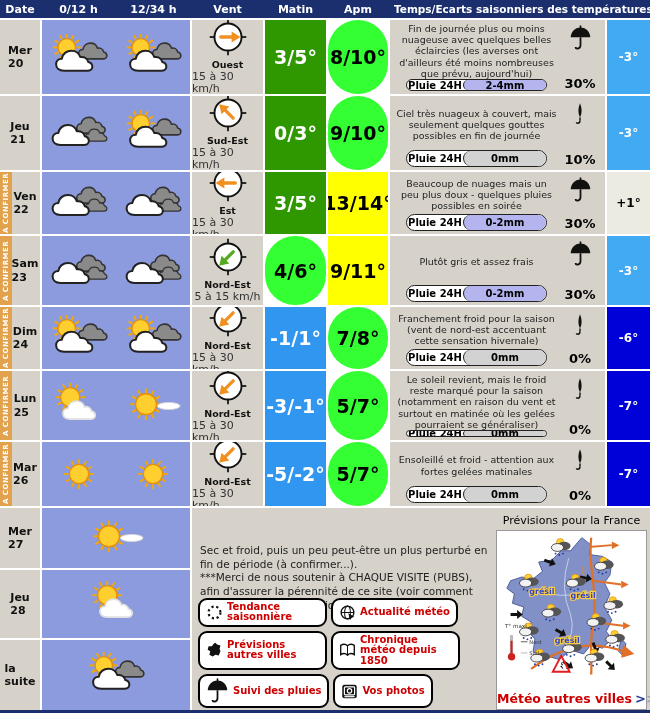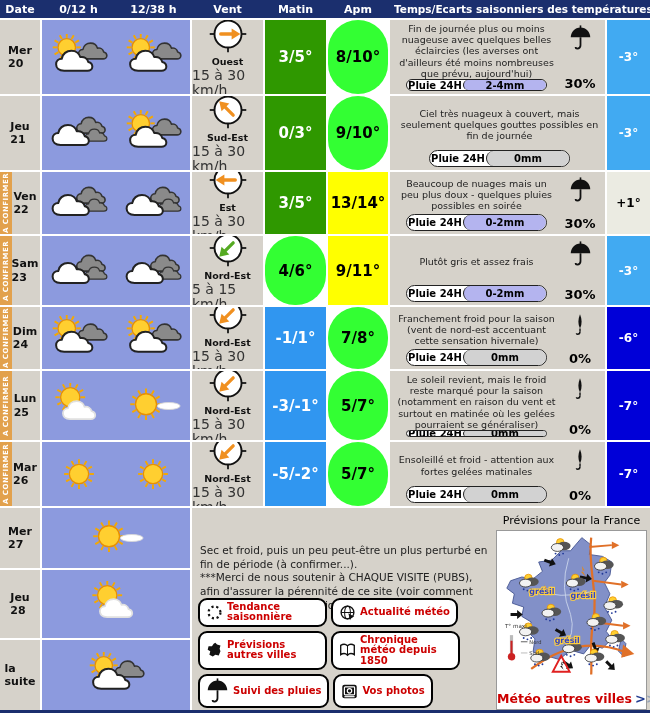--- a/index.html
+++ b/index.html
@@ -33,22 +33,22 @@
     color:#fff;font-size:7px;font-weight:bold;letter-spacing:.5px;
     writing-mode:vertical-rl;transform:rotate(180deg);
     display:flex;align-items:center;justify-content:center;white-space:nowrap;
   }
   .has-strip .datelab{margin-left:10px;}
   .c-icons{background:#8c9ade;display:flex;align-items:center;justify-content:space-around;}
   .c-icons.one{justify-content:center;}
   .wx{display:flex;align-items:center;justify-content:center;}
   .c-vent{display:flex;flex-direction:column;align-items:center;justify-content:center;color:#111;}
   .wdir{font-size:9.5px;font-weight:bold;line-height:1.15;}
-  .wspd{font-size:14px;color:#333;line-height:1.1;}
-  .c-temp{display:flex;align-items:center;justify-content:center;font-size:15px;font-weight:bold;}
+  .wspd{font-size:11px;color:#333;line-height:1.1;}
+  .c-temp{display:flex;align-items:center;justify-content:center;font-size:19px;font-weight:bold;}
   .c-ecart{display:flex;align-items:center;justify-content:center;font-size:12px;font-weight:bold;}
   .bg-darkgreen{background:#2f9800;color:#fff;}
   .bg-brightgreen{background:#33ff33;color:#000;border-radius:30px;}
   .bg-yellow{background:#ffff00;color:#000;}
   .bg-lightblue{background:#3096f0;color:#fff;}
   .bg-ecartblue{background:#41aaf2;color:#fff;}
   .bg-darkblue{background:#0000d8;color:#fff;}
   .bg-pale{background:#ebebe2;color:#000;}
   
   .c-desc{display:flex;padding:3px 2px 3px 6px;box-sizing:border-box;}
@@ -96,21 +96,21 @@
   .lgd{fill:#333;}
 </style>
 </head>
 <body>
 
 <div class="screen">
 
   <div class="hdr">
     <div class="hc">Date</div>
     <div class="hc">0/12 h</div>
-    <div class="hc">12/38 h</div>
+    <div class="hc">12/34 h</div>
     <div class="hc">Vent</div>
     <div class="hc">Matin</div>
     <div class="hc">Apm</div>
     <div class="hc hc-last">Temps/Ecarts saisonniers des températures*</div>
   </div>
 
   <div>
   <div class="row r0">
     <div class="cell c-date">
 
@@ -277,20 +277,28 @@
     <div class="cell c-temp bg-brightgreen">
           <span>9/10°</span>
         </div>
     <div class="cell c-desc">
       <div class="desc-main">
         <div class="desc-text">Ciel très nuageux à couvert, mais seulement quelques gouttes possibles en fin de journée</div>
         <div class="pill">
           <span class="pl">Pluie 24H</span>
           <span class="pv badge-gray">0mm</span>
         </div>
+      </div>
+      <div class="desc-side">
+        <span><svg viewBox="0 0 28 32" width="20" height="26">
+                <path d="M14 1 C11 8 11 15 14 21 C17 15 17 8 14 1 Z" fill="#111"></path>
+                <line x1="14" y1="21" x2="14" y2="25" stroke="#111" stroke-width="2"></line>
+                <path d="M14 25 Q14 29 10.5 29 Q9 29 9 27.5" stroke="#111" stroke-width="2" fill="none"></path>
+              </svg></span>
+        <span class="prob">10%</span>
       </div>
     </div>
     <div class="cell c-ecart bg-ecartblue">
           <span>-3°</span>
         </div>
   </div>
 
   <div class="row r2">
     <div class="cell c-date has-strip">
       <div class="strip">A CONFIRMER</div>

